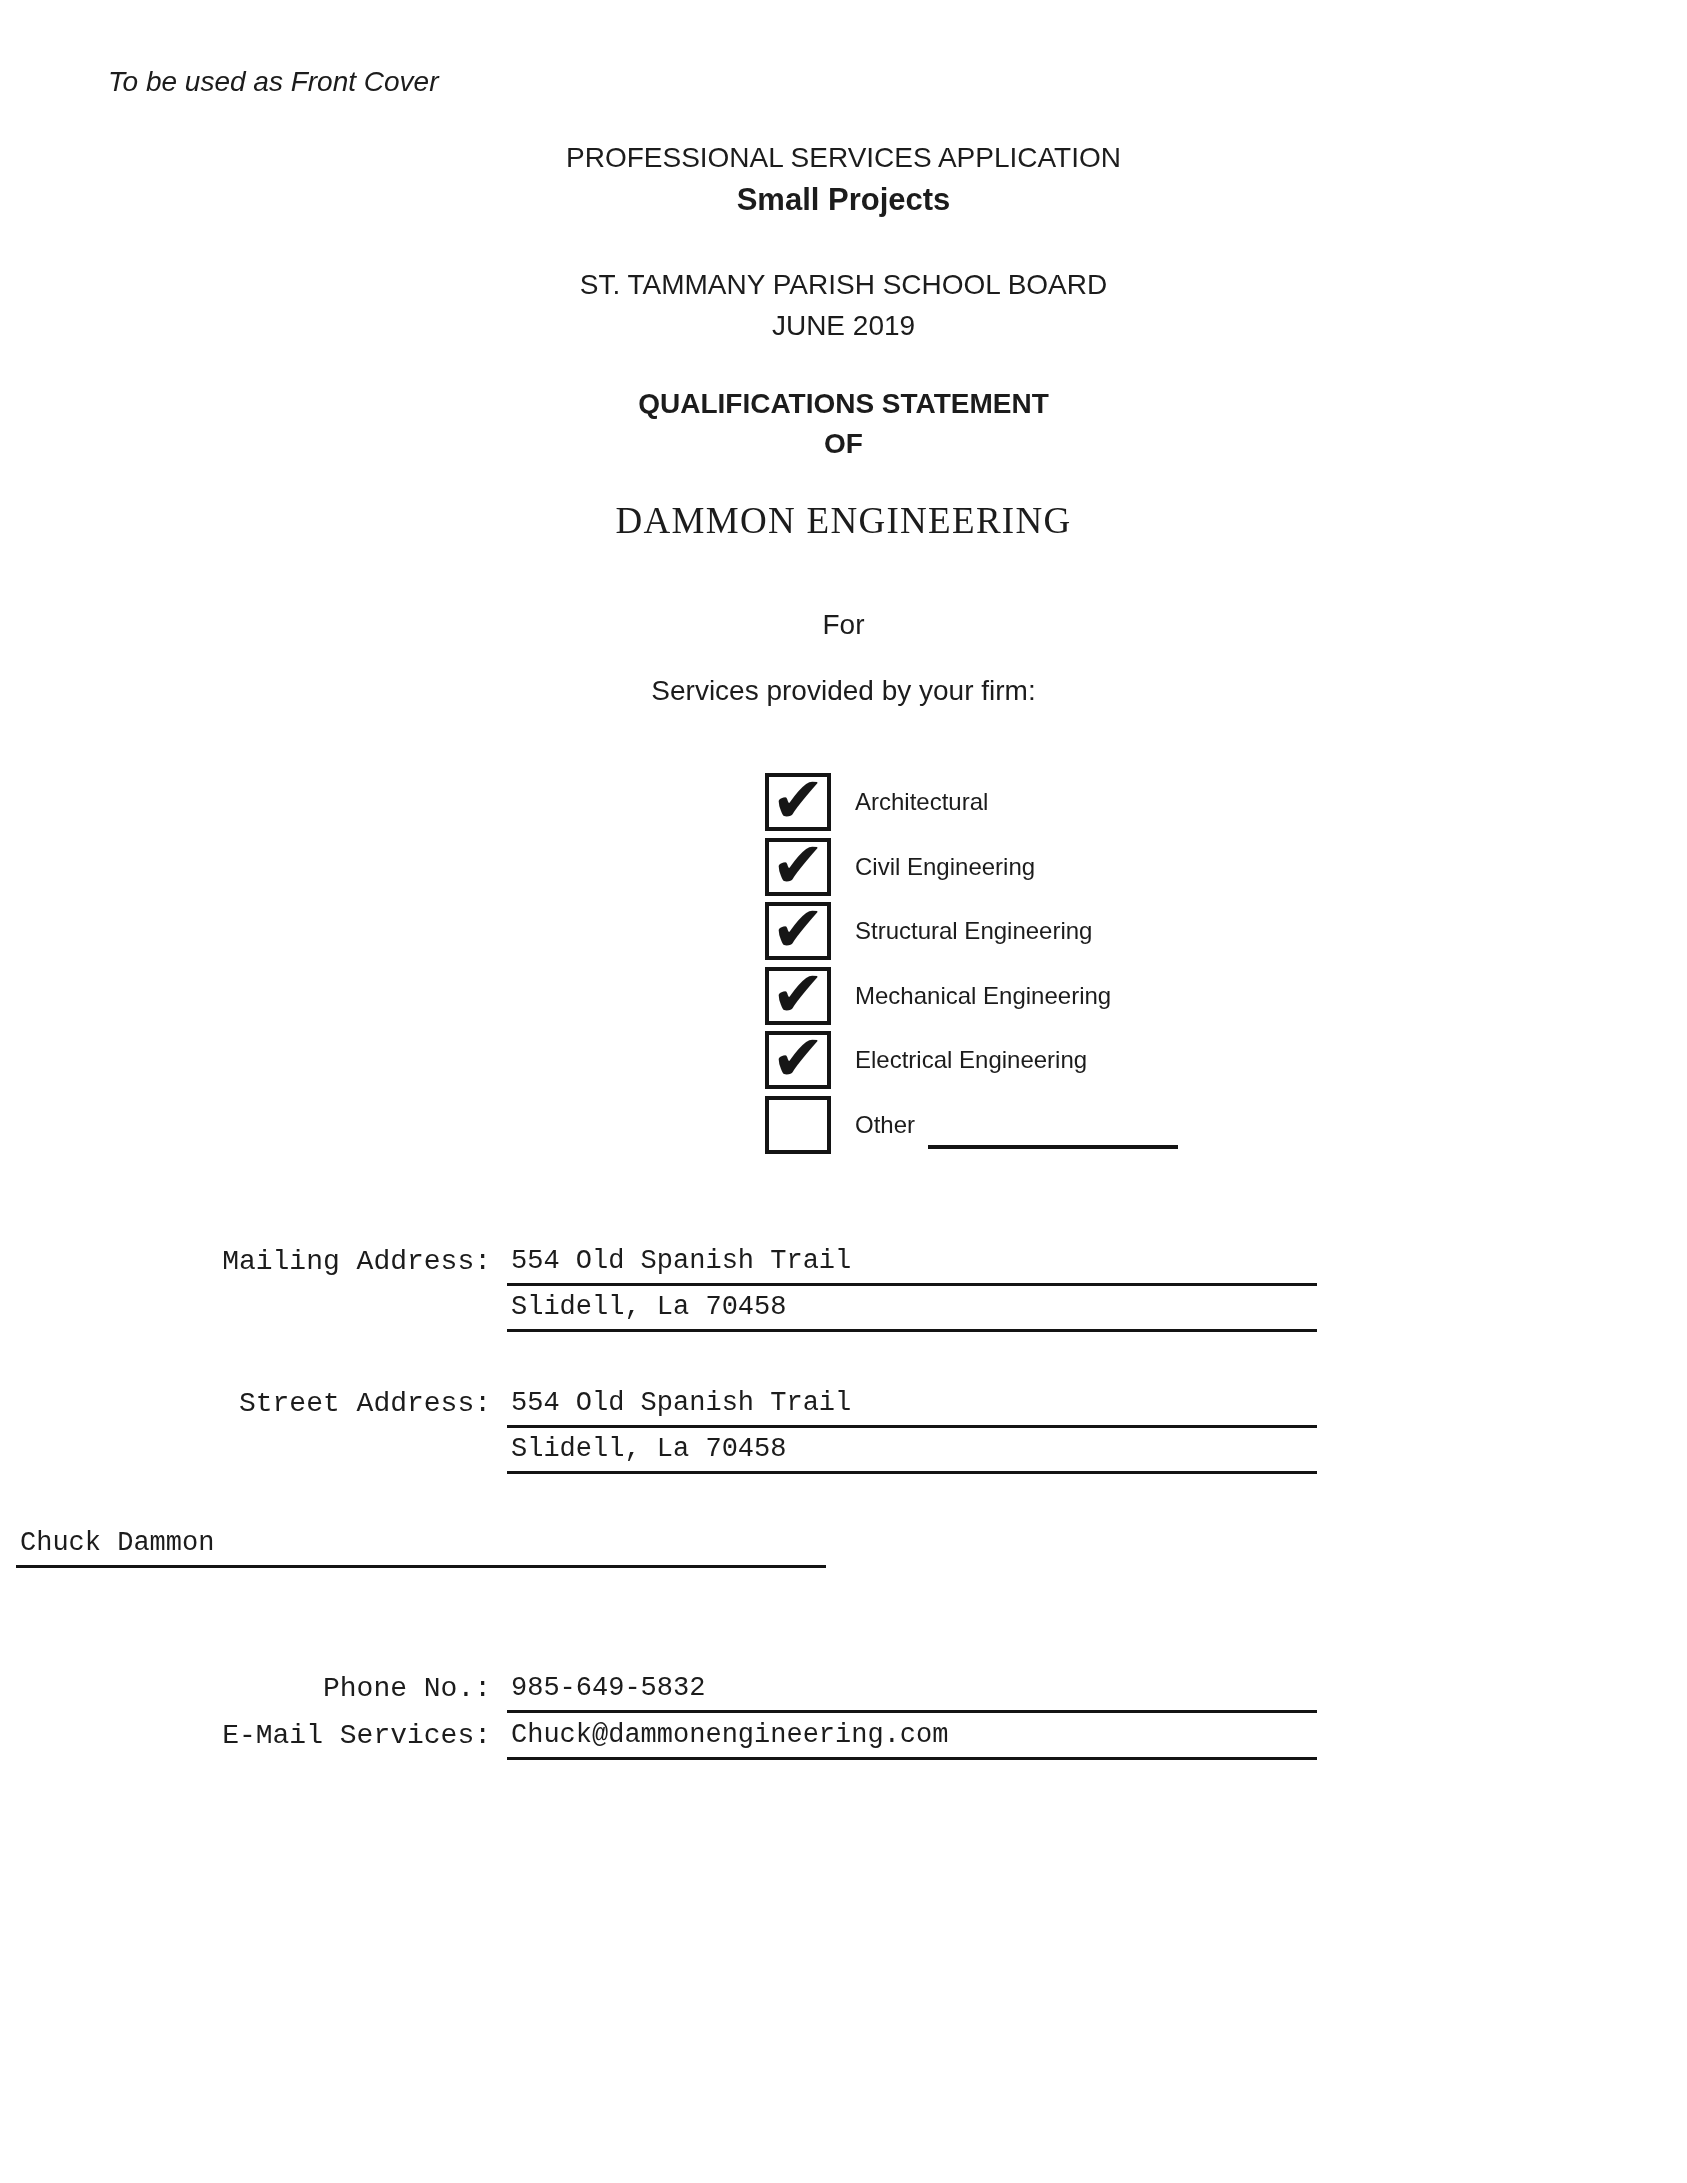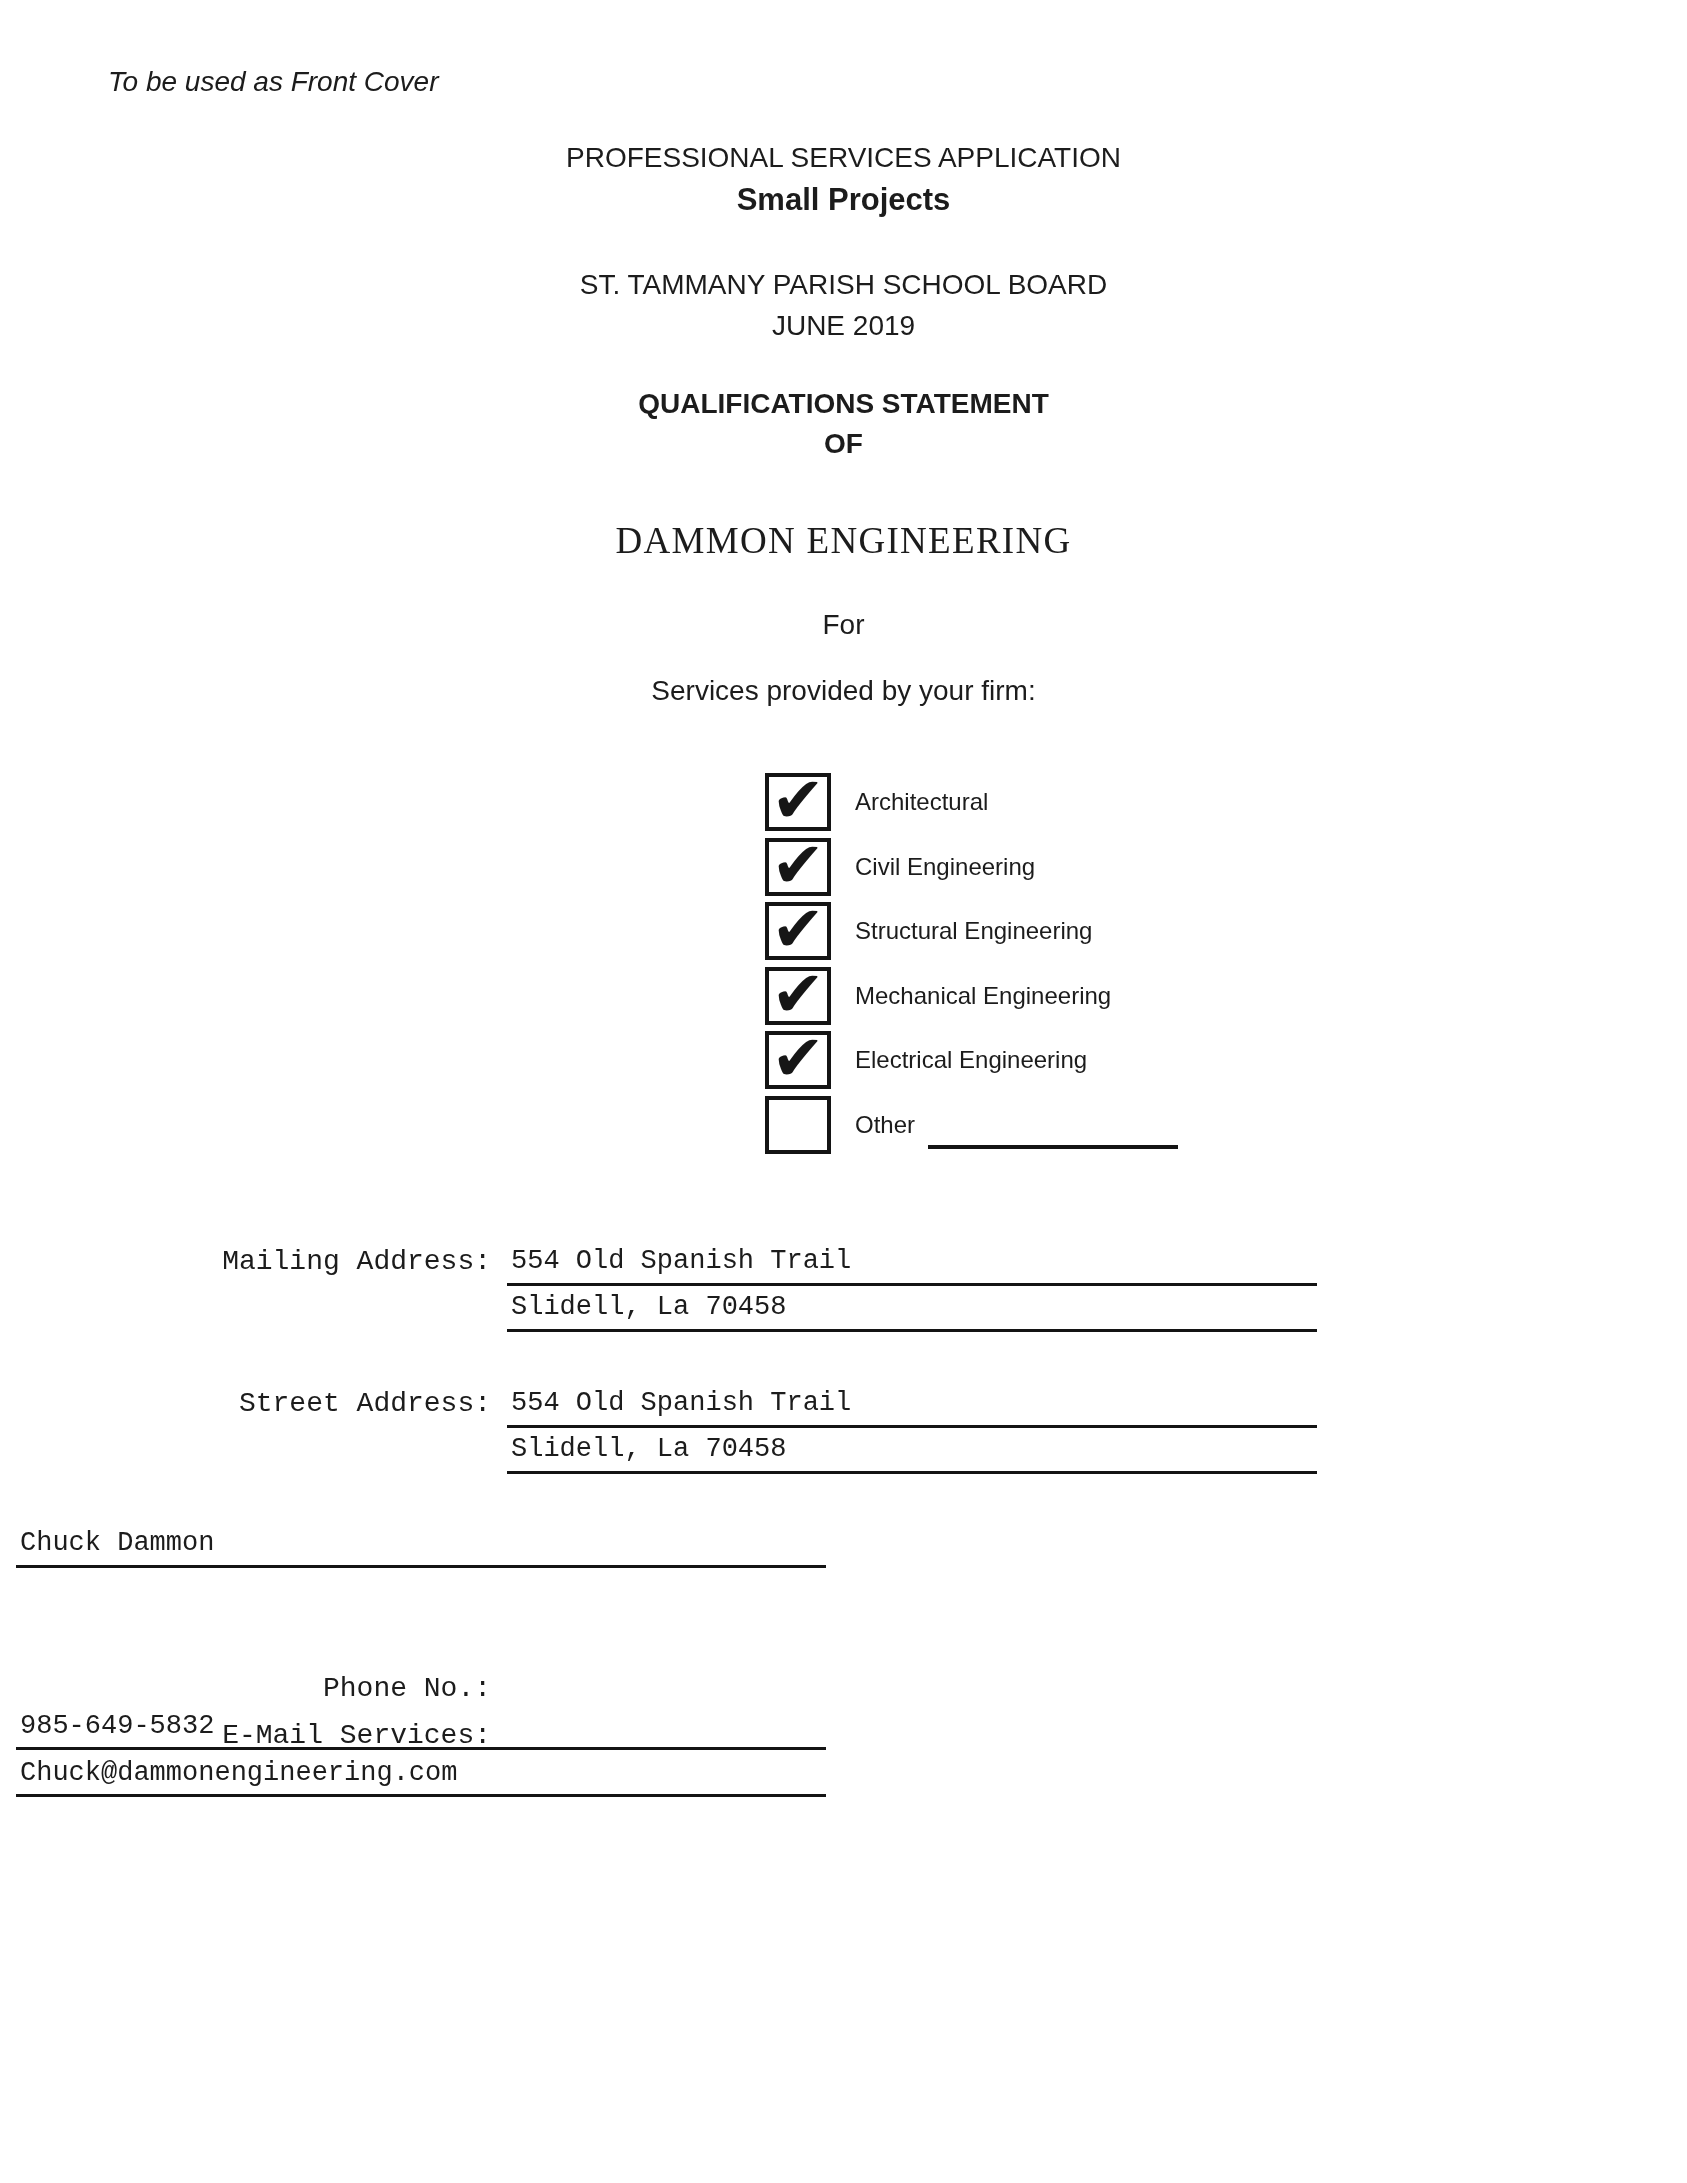--- a/index.html
+++ b/index.html
@@ -109,34 +109,34 @@
     width: 810px;
     margin-left: 16px;
     border-bottom: 3.3px solid #141414;
     font-size: 27px;
     padding: 0 0 6.6px 4px;
     white-space: nowrap;
     box-sizing: border-box;
   }
   .h70 { height: 46px; }
   .h72 { height: 48px; }
-  .h71 { height: 47px; flex-direction: column; }
+  .h71 { height: 47px; }
 </style>
 </head>
 <body>
 
 <div class="note">To be used as Front Cover</div>
 
 <div class="centerline h-regular" style="top:143px">PROFESSIONAL SERVICES APPLICATION</div>
 <div class="centerline h-subtitle" style="top:183px">Small Projects</div>
 <div class="centerline h-regular" style="top:270px">ST. TAMMANY PARISH SCHOOL BOARD</div>
 <div class="centerline h-regular" style="top:311px">JUNE 2019</div>
 <div class="centerline h-bold" style="top:389px">QUALIFICATIONS STATEMENT</div>
 <div class="centerline h-bold" style="top:429px">OF</div>
-<div class="centerline h-firm" style="top:521px">DAMMON ENGINEERING</div>
+<div class="centerline h-firm" style="top:501px">DAMMON ENGINEERING</div>
 <div class="centerline h-regular" style="top:610px">For</div>
 <div class="centerline h-regular" style="top:676px">Services provided by your firm:</div>
 
 <div class="services">
 
   <div class="svc-row">
     <div class="checkbox">
       <span class="checkmark">✔</span>
     </div>
     <span class="svc-label">Architectural</span>

